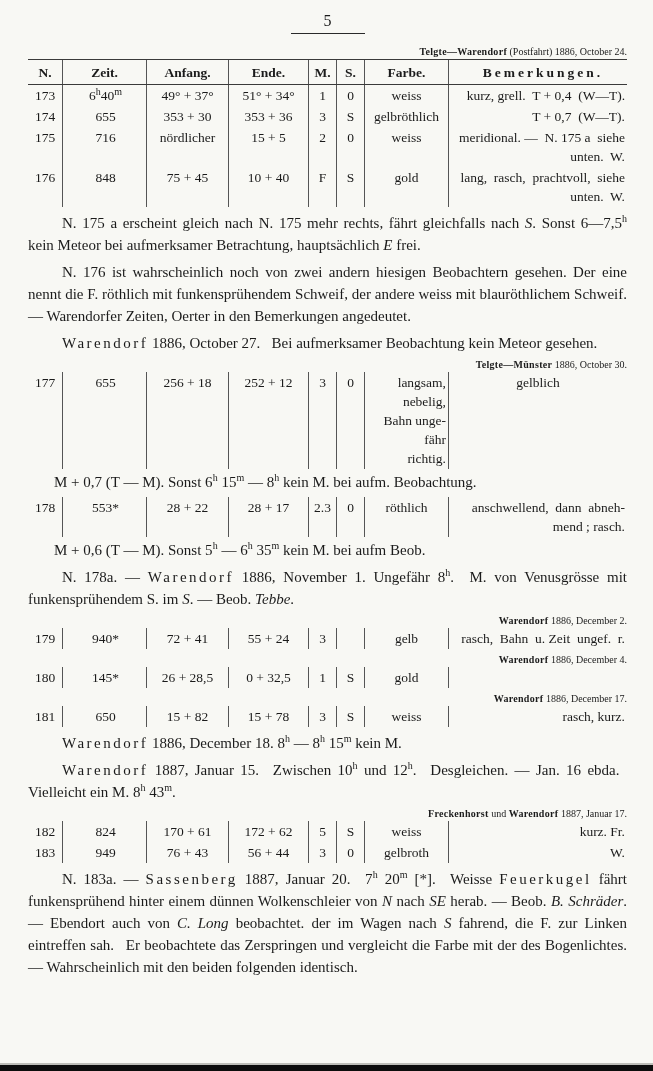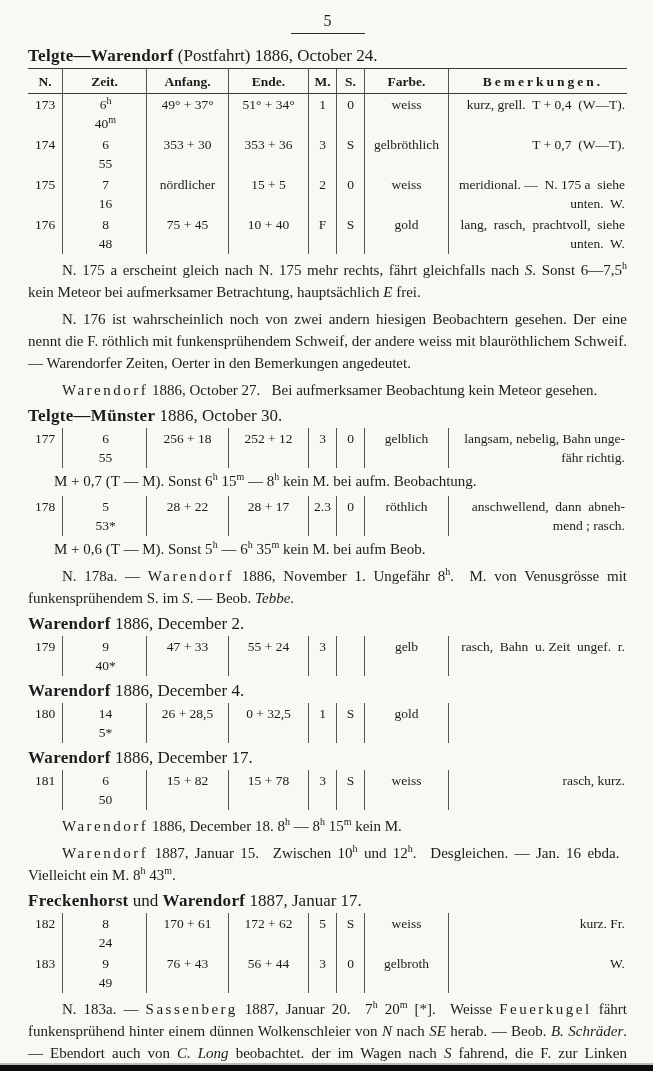--- a/index.html
+++ b/index.html
@@ -14,33 +14,33 @@
     overflow:hidden;
     box-sizing:border-box;
     padding:8px 26px 0 28px;
   }
   .scan-bar{position:absolute;left:0;right:0;bottom:0;height:6px;background:#0c0c0c;}
   .scan-bar2{position:absolute;left:0;right:0;bottom:6px;height:2px;background:#bdbdb8;}
 
   .pnum{ text-align:center;font-size:16px;margin-top:4px;}
   .pnum-rule{width:74px;border:none;border-top:1.4px solid #2a2a2a;margin:3px auto 12px auto;}
 
-  .sect{ text-align:left;font-size:17px;margin:5px 0 2px 0;}
+  .sect{ text-align:right;font-size:10px;margin:5px 0 2px 0;}
   .sect b{letter-spacing:0.3px;}
 
   
   .tbl{width:599px;}
   .trow{
     display:grid;
     grid-template-columns:34px 84px 82px 80px 28px 28px 84px 1fr;
     font-size:13.5px;line-height:19px;
   }
   .c{border-left:1px solid #555;text-align:center;padding:1px 2px;}
   .trow .c:first-child{border-left:none;}
-  .zeit{display:flex;justify-content:center;padding:1px 14px 1px 16px;flex-direction:column;}
+  .zeit{display:flex;justify-content:center;padding:1px 14px 1px 16px;}
   .bem{text-align:right;padding-left:8px;white-space:pre-wrap;}
   .thead{border-top:1px solid #3a3a3a;border-bottom:1px solid #3a3a3a;font-weight:bold;}
   .thead .c{padding:3px 2px 2px 2px;}
   .thead .bem{text-align:center;letter-spacing:3px;white-space:normal;padding-left:12px;}
 
   .para{font-size:15px;line-height:22px;text-indent:34px;text-align:justify;margin:5px 0;}
   .note{font-size:15px;line-height:22px;margin:2px 0 4px 26px;}
   sup{font-size:10px;line-height:0;}
   .lsp{letter-spacing:2.5px;}
   i{font-style:italic;}
@@ -130,23 +130,23 @@
     <div class="trow">
       <div class="c">177</div>
       <div class="c zeit">
           <span>6</span>
           <span>55</span>
         </div>
       <div class="c">256 + 18</div>
       <div class="c">252 + 12</div>
       <div class="c">3</div>
       <div class="c">0</div>
-      <div class="c">gelblich</div>
       <div class="c bem">langsam, nebelig, Bahn unge-
       fähr richtig.</div>
+      <div class="c">gelblich</div>
     </div>
   </div>
   <div class="note">M + 0,7 (T — M).  Sonst 6<sup>h</sup> 15<sup>m</sup> — 8<sup>h</sup> kein M. bei  aufm.  Beobachtung.</div>
 
   <div class="tbl">
     <div class="trow">
       <div class="c">178</div>
       <div class="c zeit">
           <span>5</span>
           <span>53*</span>
@@ -165,21 +165,21 @@
   <p class="para">N. 178a.  —  <span class="lsp">Warendorf</span> 1886, November 1. Ungefähr 8<sup>h</sup>.  M. von Venusgrösse mit funkensprühendem S. im <i>S</i>.  —  Beob.  <i>Tebbe</i>.</p>
 
   <div class="sect"><b>Warendorf</b> 1886, December 2.</div>
   <div class="tbl">
     <div class="trow">
       <div class="c">179</div>
       <div class="c zeit">
           <span>9</span>
           <span>40*</span>
         </div>
-      <div class="c">47 + 33</div>
+      <div class="c">72 + 41</div>
       <div class="c">55 + 24</div>
       <div class="c">3</div>
       <div class="c"></div>
       <div class="c">gelb</div>
       <div class="c bem">rasch,  Bahn  u. Zeit  ungef.  r.</div>
     </div>
   </div>
 
   <div class="sect"><b>Warendorf</b> 1886, December 4.</div>
   <div class="tbl">

